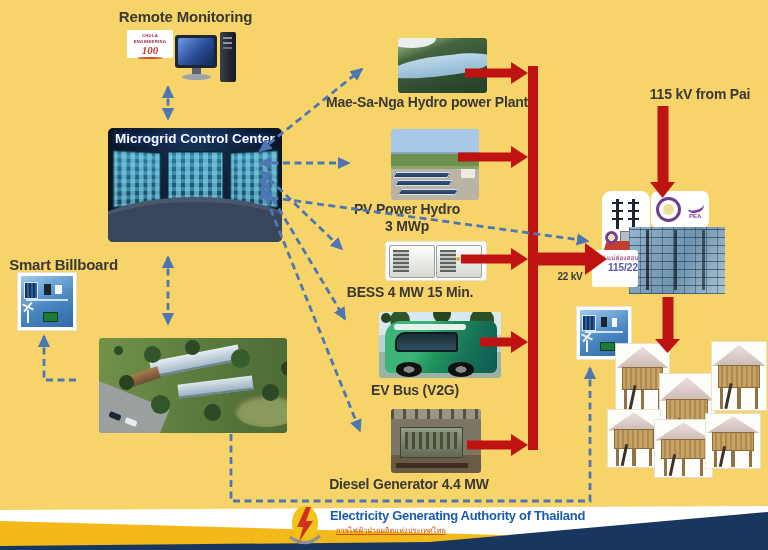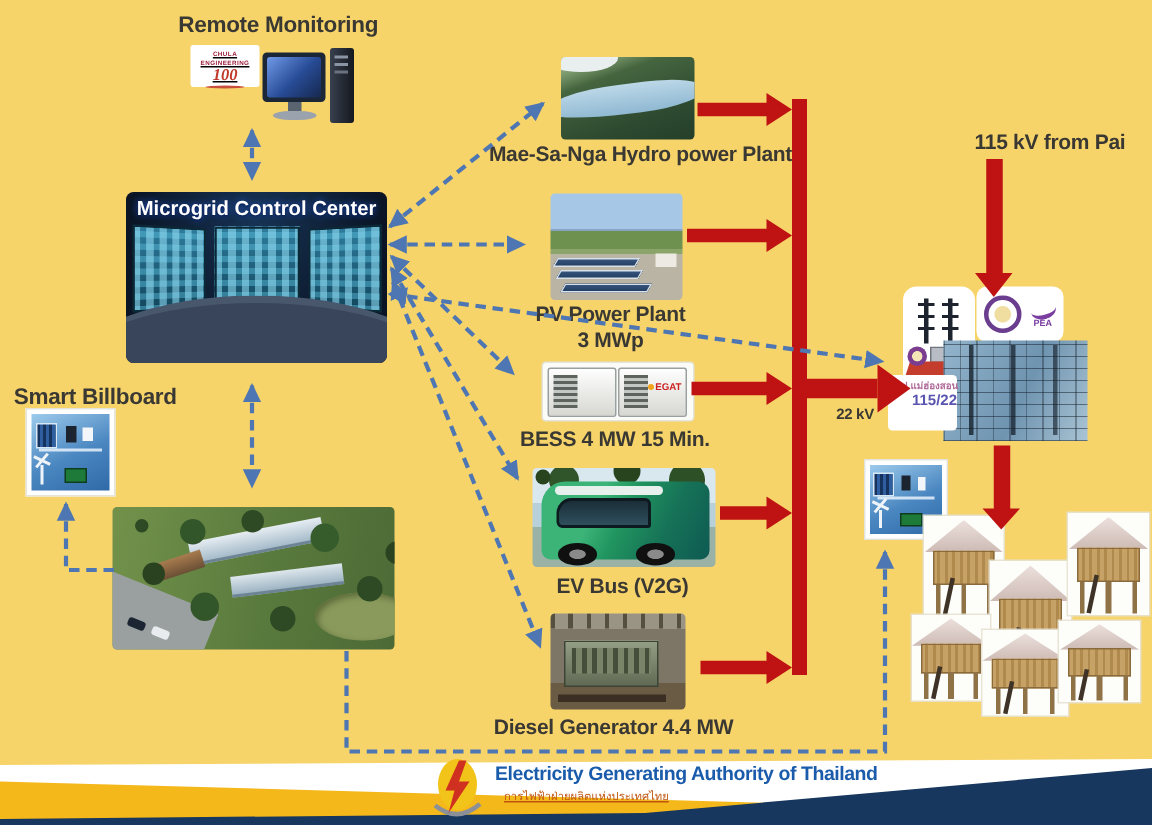--- a/index.html
+++ b/index.html
@@ -1,25 +1,25 @@
 <!DOCTYPE html>
 <html><head>
 <meta charset="utf-8">
 <style>
   html,body{margin:0;padding:0;background:#888;}
   #slide{position:relative;width:768px;height:550px;background:#F7D46A;overflow:hidden;
          font-family:"Liberation Sans",sans-serif;}
   .abs{position:absolute;}
   .lbl{position:absolute;z-index:2;font:700 14px/17px "Liberation Sans",sans-serif;
        color:#3a3833;text-align:center;letter-spacing:-0.2px;}
-  .img{position:absolute;z-index:1;border-radius:3px;overflow:hidden;}
+  .img{position:absolute;z-index:1;border-radius:3px;overflow:hidden;margin-left:24px;}
 
   
   .chula{left:127px;top:30px;width:46px;height:28px;background:#fff;border-radius:2px;
-         text-align:center;z-index:1;text-decoration:underline;}
+         text-align:center;z-index:1;}
   .chula-l1{font:700 4.2px/6px "Liberation Sans",sans-serif;color:#9c1f3c;margin-top:3px;letter-spacing:.3px;}
   .chula-mark{font:italic 700 11px/11px "Liberation Serif",serif;color:#c0392b;}
   .chula-mark::after{content:"";display:block;width:26px;height:2px;background:#c94f3d;margin:1px auto 0;border-radius:50%;}
   .pc{left:175px;top:32px;width:62px;height:56px;z-index:1;}
   .pc-mon{position:absolute;left:0;top:3px;width:42px;height:33px;background:#1b2736;border-radius:3px;}
   .pc-scr{position:absolute;left:3px;top:3px;right:3px;bottom:3px;background:linear-gradient(135deg,#6f9ae8,#274a94 55%,#16294f);border-radius:2px;}
   .pc-neck{position:absolute;left:17px;top:36px;width:9px;height:6px;background:#5a6370;}
   .pc-base{position:absolute;left:7px;top:42px;width:29px;height:6px;background:#9aa2ae;border-radius:50%/60%;}
   .pc-tower{position:absolute;left:45px;top:0;width:16px;height:50px;background:linear-gradient(90deg,#39404e,#14181f);border-radius:2px;}
   .pc-tower::before{content:"";position:absolute;left:3px;top:5px;width:9px;height:2px;background:#8b94a2;
@@ -154,21 +154,21 @@
 </style>
 </head>
 <body>
 
 <div id="slide">
 
   <div class="lbl" style="left:6px;top:256px;width:115px;font-size:15px;">Smart Billboard</div>
   <div class="lbl" style="left:118px;top:8px;width:135px;font-size:15px;">Remote Monitoring</div>
   <div class="lbl" style="left:322px;top:94px;width:210px;">Mae-Sa-Nga Hydro power Plant</div>
   <div class="lbl" style="left:352px;top:201px;width:110px;">
-    <div>PV Power Plant</div>
+    <div>PV Power Hydro</div>
     <div>3 MWp</div>
   </div>
   <div class="lbl" style="left:340px;top:284px;width:140px;">BESS 4 MW 15 Min.</div>
   <div class="lbl" style="left:355px;top:382px;width:120px;">EV Bus (V2G)</div>
   <div class="lbl" style="left:320px;top:476px;width:178px;">Diesel Generator 4.4 MW</div>
   <div class="lbl" style="left:638px;top:86px;width:124px;">115 kV from Pai</div>
   <div class="lbl" style="left:544px;top:268px;width:52px;font-size:10px;">22 kV</div>
 
   <div class="abs chula">
     <div class="chula-l1">CHULA ENGINEERING</div>

